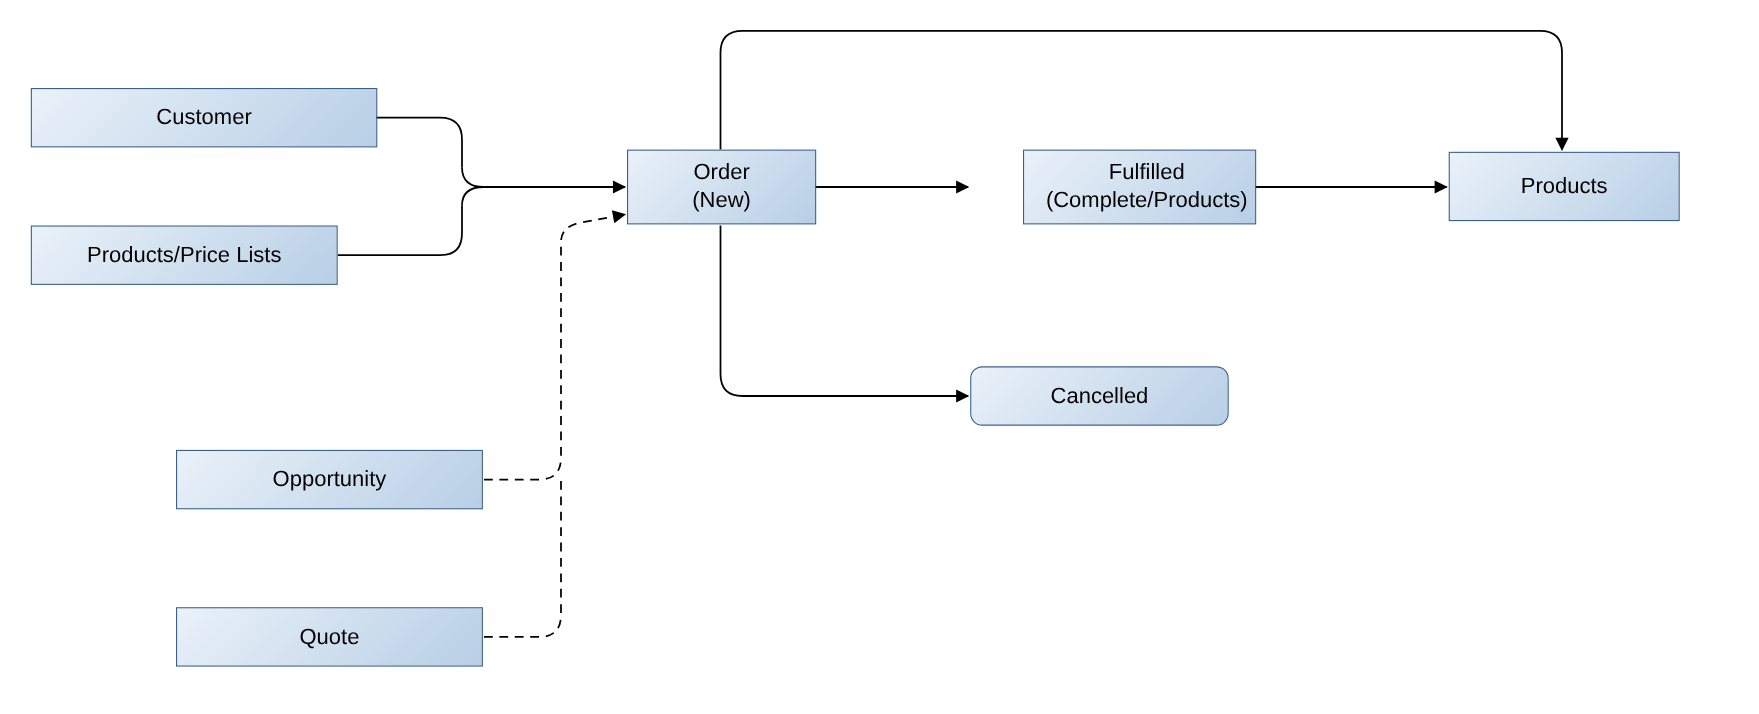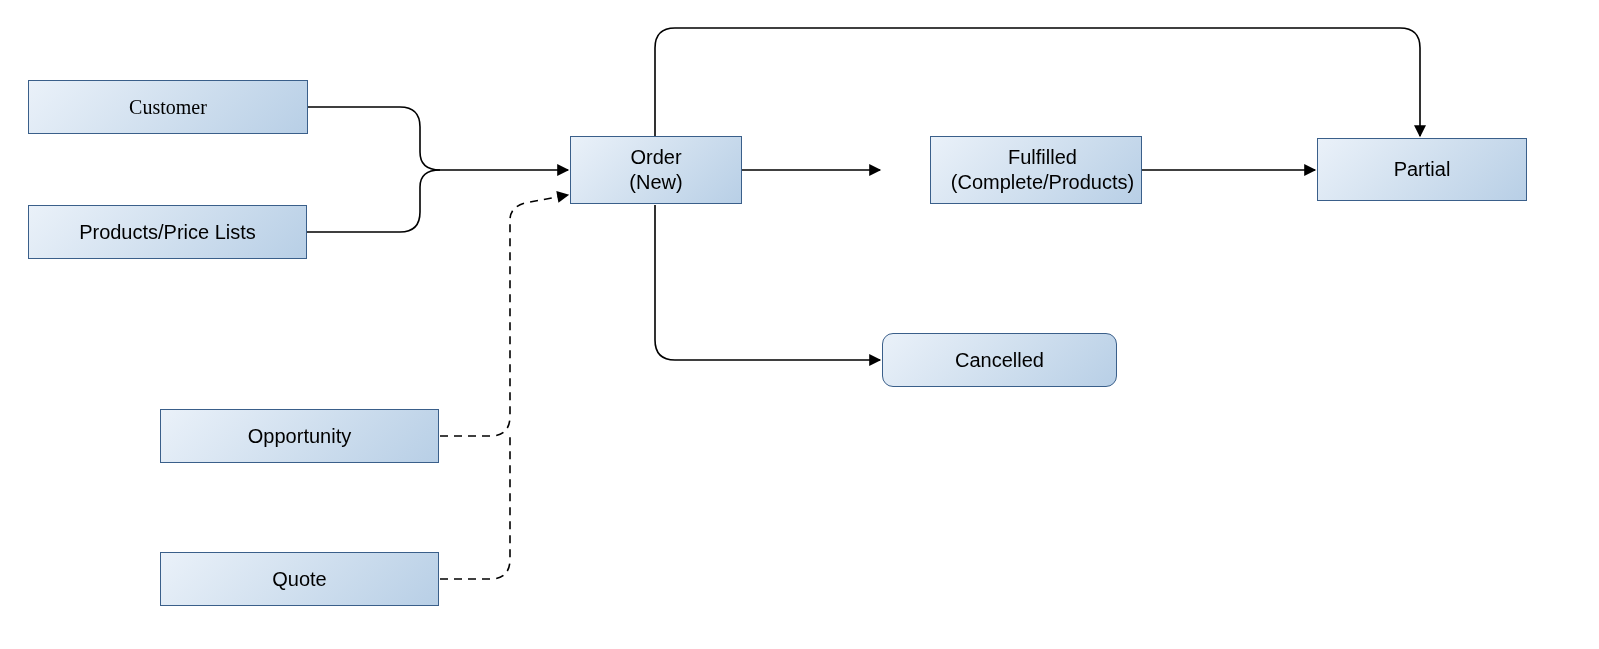--- a/index.html
+++ b/index.html
@@ -62,21 +62,21 @@
 
     <path d="M 734 170 L 880 170" fill="none" stroke="#000" stroke-width="1.6" marker-end="url(#arrow)"></path>
 
     <path d="M 655 205 L 655 340 Q 655 360 675 360 L 880 360" fill="none" stroke="#000" stroke-width="1.6" marker-end="url(#arrow)"></path>
 
     <path d="M 655 136 L 655 48 Q 655 28 675 28 L 1400 28 Q 1420 28 1420 48 L 1420 136" fill="none" stroke="#000" stroke-width="1.6" marker-end="url(#arrow)"></path>
 
     <path d="M 1118 170 L 1315 170" fill="none" stroke="#000" stroke-width="1.6" marker-end="url(#arrow)"></path>
   </svg>
 
-  <div class="node" style="left:28px; top:80px; width:280px; height:54px;font-family:Liberation Serif, serif;">
+  <div class="node" style="left:28px; top:80px; width:315px; height:54px;">
     <span>Customer</span>
   </div>
 
   <div class="node" style="left:28px; top:205px; width:279px; height:54px;">
     <span>Products/Price Lists</span>
   </div>
 
   <div class="node" style="left:160px; top:409px; width:279px; height:54px;">
     <span>Opportunity</span>
   </div>
@@ -97,16 +97,16 @@
       <span>Fulfilled</span><br>
       <span>(Complete/Products)</span>
     </span>
   </div>
 
   <div class="node" style="left:882px; top:333px; width:235px; height:54px;border-radius:11px;">
     <span>Cancelled</span>
   </div>
 
   <div class="node" style="left:1317px; top:138px; width:210px; height:63px;">
-    <span>Partial</span>
+    <span>Products</span>
   </div>
 
 </div>
 
 </body></html>

